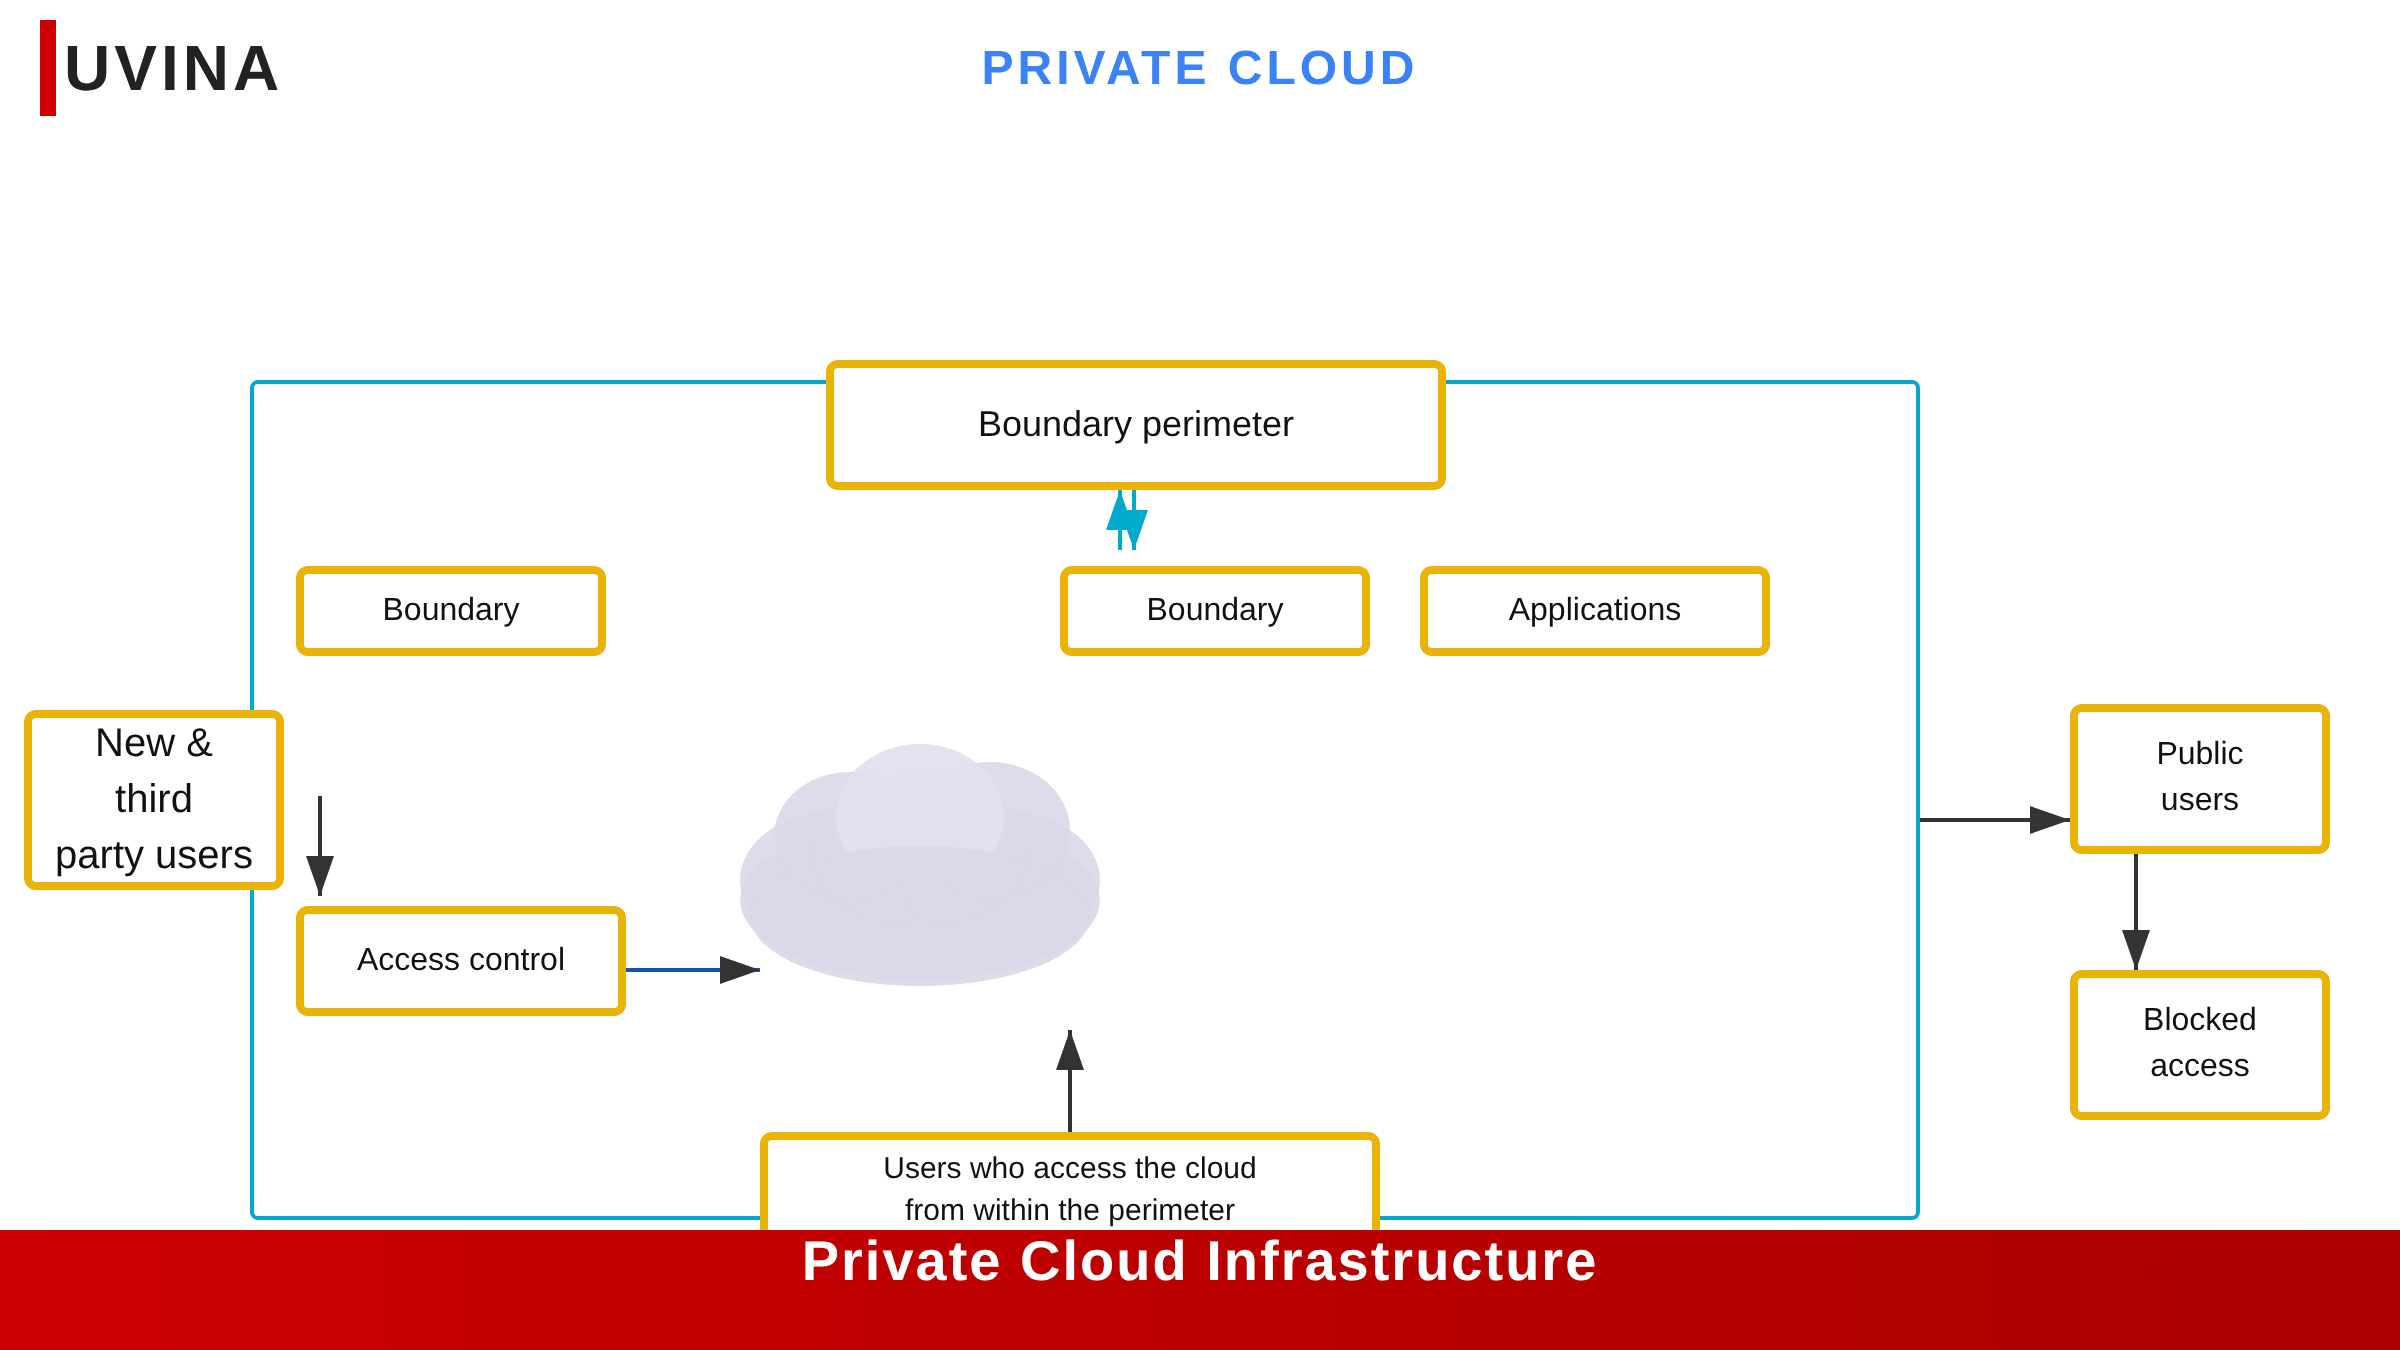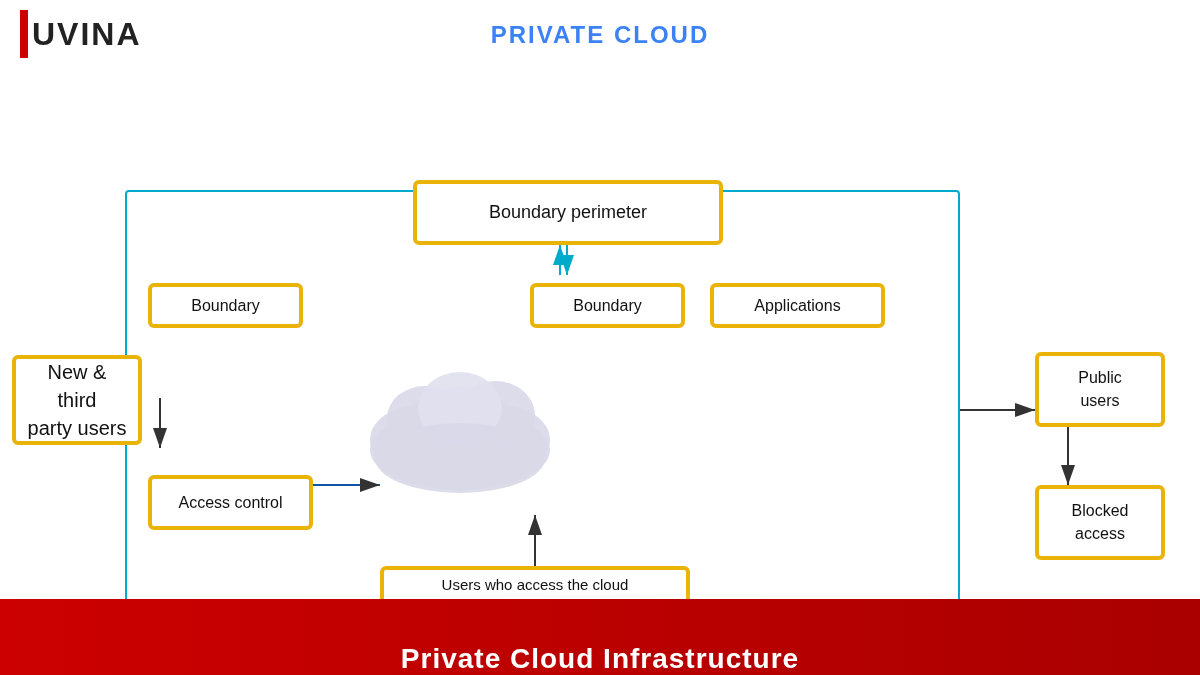--- a/index.html
+++ b/index.html
@@ -94,24 +94,24 @@
       width: 100%;
       height: 100%;
     }
 
     
     #footer {
       position: absolute;
       bottom: 0;
       left: 0;
       width: 1200px;
-      height: 76px;
+      height: 60px;
       background: linear-gradient(to right, #cc0000, #aa0000);
       display: flex;
-      align-items: flex-end;
+      align-items: flex-start;
       justify-content: center;
     }
     #footer-text {
       font-size: 28px;
       font-weight: 900;
       color: #fff;
       letter-spacing: 1px;
     }
 
     
@@ -185,21 +185,21 @@
 
   <div class="orange-box" style="left:710px; top:213px; width:175px; height:45px;">
     <span>Applications</span>
   </div>
 
   <div class="orange-box" style="left:12px; top:285px; width:130px; height:90px; font-size:20px; line-height:1.4;">
     <span style="white-space:pre-line;">New &amp; third
 party users</span>
   </div>
 
-  <div class="orange-box" style="left:148px; top:383px; width:165px; height:55px;margin-top:22px;">
+  <div class="orange-box" style="left:148px; top:383px; width:165px; height:55px;">
     <span>Access control</span>
   </div>
 
   <div id="cloud">
     <svg class="cloud-shape" viewBox="0 0 220 160" xmlns="http://www.w3.org/2000/svg">
 
       <ellipse cx="110" cy="110" rx="90" ry="40" fill="#d8d8e8" opacity="0.9"></ellipse>
       <ellipse cx="70" cy="100" rx="50" ry="35" fill="#d8d8e8" opacity="0.9"></ellipse>
       <ellipse cx="150" cy="100" rx="50" ry="35" fill="#d8d8e8" opacity="0.9"></ellipse>
       <ellipse cx="110" cy="85" rx="55" ry="38" fill="#d8d8e8" opacity="0.9"></ellipse>

